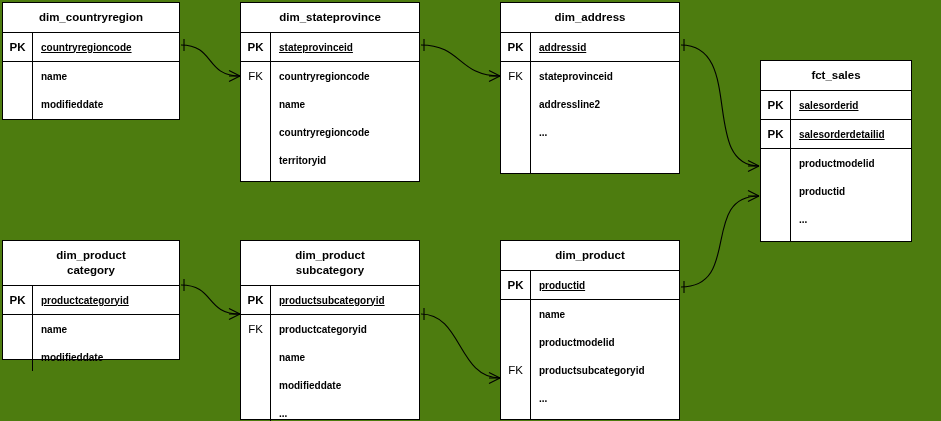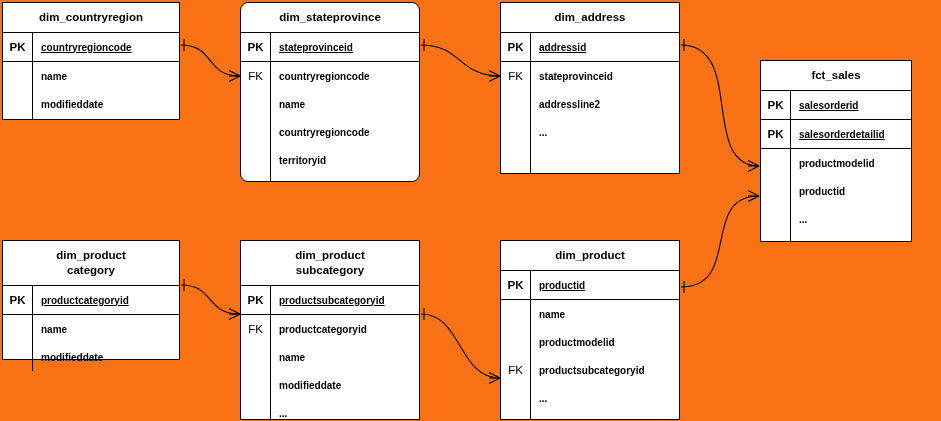--- a/index.html
+++ b/index.html
@@ -8,21 +8,21 @@
     background: #ffffff;
   }
   body {
     font-family: "Liberation Sans", sans-serif;
     -webkit-font-smoothing: antialiased;
   }
   #canvas {
     position: relative;
     width: 941px;
     height: 421px;
-    background: #f97316;
+    background: #4d7c0f;
     overflow: hidden;
   }
   svg.links {
     position: absolute;
     left: 0;
     top: 0;
     width: 941px;
     height: 421px;
     pointer-events: none;
   }
@@ -178,21 +178,21 @@
               <div class="cell"></div>
               <div class="cell"></div>
             </div>
             <div class="namecol">
               <div class="cell attr-plain">name</div>
               <div class="cell attr-plain">modifieddate</div>
             </div>
           </div>
         </div>
       </div>
-      <div class="entity" style="left: 240px; top: 2px; width: 180px; height: 180px; border-radius: 8px;">
+      <div class="entity" style="left: 240px; top: 2px; width: 180px; height: 180px;">
         <div class="entity-title" style="height: 30px;">dim_stateprovince</div>
         <div class="rows">
           <div class="rowgroup divider">
             <div class="keycol">
               <div class="cell key-pk">PK</div>
             </div>
             <div class="namecol">
               <div class="cell attr-pk">stateprovinceid</div>
             </div>
           </div>

